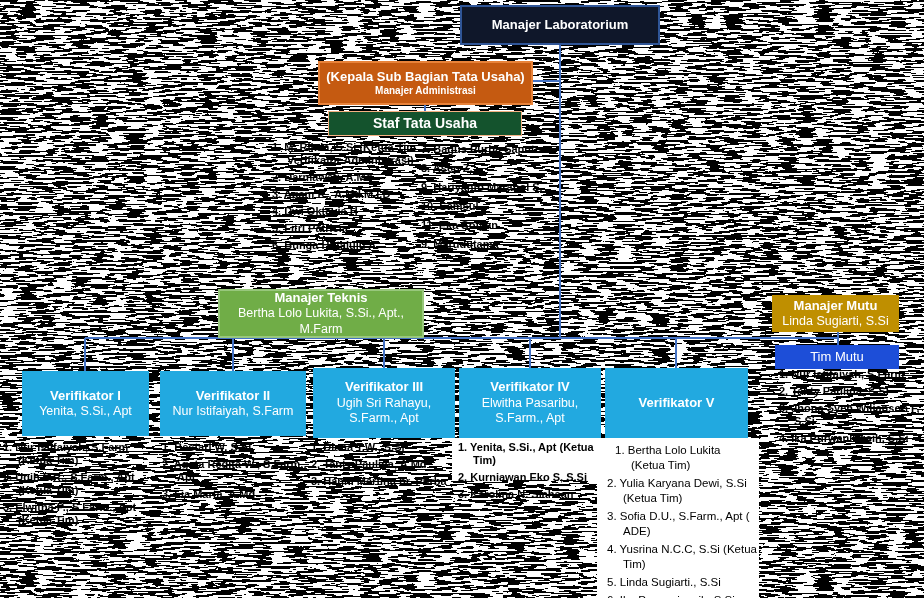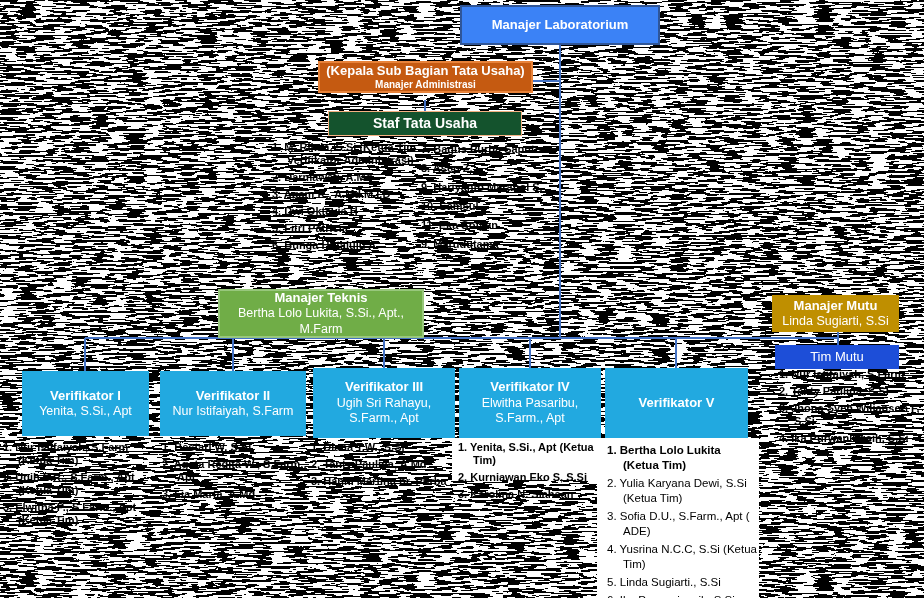--- a/index.html
+++ b/index.html
@@ -10,34 +10,34 @@
   .noise{position:absolute;left:0;top:0;z-index:0;}
   .patch{position:absolute;background:#fff;z-index:1;}
   .line{position:absolute;background:#4472C4;z-index:2;}
   .box{
     position:absolute;z-index:3;color:#fff;text-align:center;
     display:flex;flex-direction:column;justify-content:center;
     box-sizing:border-box;line-height:1.25;
   }
   .box .t{font-weight:bold;font-size:13px;}
   .box .n{font-size:12.5px;}
-  .node-ml{background:#3b82f6;border:2px solid #2F5597;}
+  .node-ml{background:#0f172a;border:2px solid #2F5597;}
   .node-adm{background:#C55A11;border:2px solid #E8833A;}
   .node-adm .n{font-weight:bold;font-size:10px;}
   .node-staf{background:#14532d;border:1px solid #F4B183;font-weight:bold;font-size:14px;}
   .node-teknis{background:#70AD47;border:2px solid #98C77C;}
   .node-mutu{background:#BF8F00;}
   .node-timmutu{background:#1d4ed8;font-weight:normal;font-size:13px;}
   .node-verif{background:#22A9E0;}
   .list{position:absolute;z-index:2;color:#000;font-size:11px;font-weight:bold;}
   .list .li{padding-left:15px;text-indent:-15px;line-height:13px;margin-bottom:4px;}
   .list-wide .li{margin-bottom:6px;}
   .list-v5{font-weight:normal;font-size:11.5px;}
   .list-v5 .li{line-height:15px;margin-bottom:3px;padding-left:16px;text-indent:-16px;}
-  .list-v5 .li:first-child{font-weight:bold;}
+  .list-v5 .li:first-child{font-weight:normal;margin-left:8px;}
 </style>
 </head>
 <body>
 
 <svg class="noise" width="924" height="598" xmlns="http://www.w3.org/2000/svg">
   <filter id="speckle" x="0" y="0" width="100%" height="100%">
     <feTurbulence type="fractalNoise" baseFrequency="0.055 0.45" numOctaves="2" seed="11" stitchTiles="stitch" result="t"></feTurbulence>
     <feColorMatrix in="t" type="luminanceToAlpha" result="a"></feColorMatrix>
     <feComponentTransfer in="a" result="thr">
       <feFuncA type="discrete" tableValues="0 0 1 1"></feFuncA>
@@ -59,21 +59,21 @@
 <div class="line" style="left:232px;top:338px;width:2px;height:33px;"></div>
 <div class="line" style="left:383px;top:338px;width:2px;height:30px;"></div>
 <div class="line" style="left:529px;top:338px;width:2px;height:30px;"></div>
 <div class="line" style="left:675px;top:338px;width:2px;height:30px;"></div>
 <div class="line" style="left:837px;top:330px;width:2px;height:16px;"></div>
 
 <div class="box node-ml" style="left:460px;top:5px;width:200px;height:40px;">
   <div class="t">Manajer Laboratorium</div>
 </div>
 
-<div class="box node-adm" style="left:318px;top:61px;width:215px;height:32px;">
+<div class="box node-adm" style="left:318px;top:61px;width:215px;height:44px;">
   <div class="t">(Kepala Sub Bagian Tata Usaha)</div>
   <div class="n">Manajer Administrasi</div>
 </div>
 
 <div class="box node-staf" style="left:328px;top:111px;width:194px;height:25px;">
   <div>Staf Tata Usaha</div>
 </div>
 
 <div class="list" style="left:272px;top:141px;width:156px;">
     <div class="li">1. M. Rikda, S.Si (Ketua Tim Verifikator Administrasi)</div>

